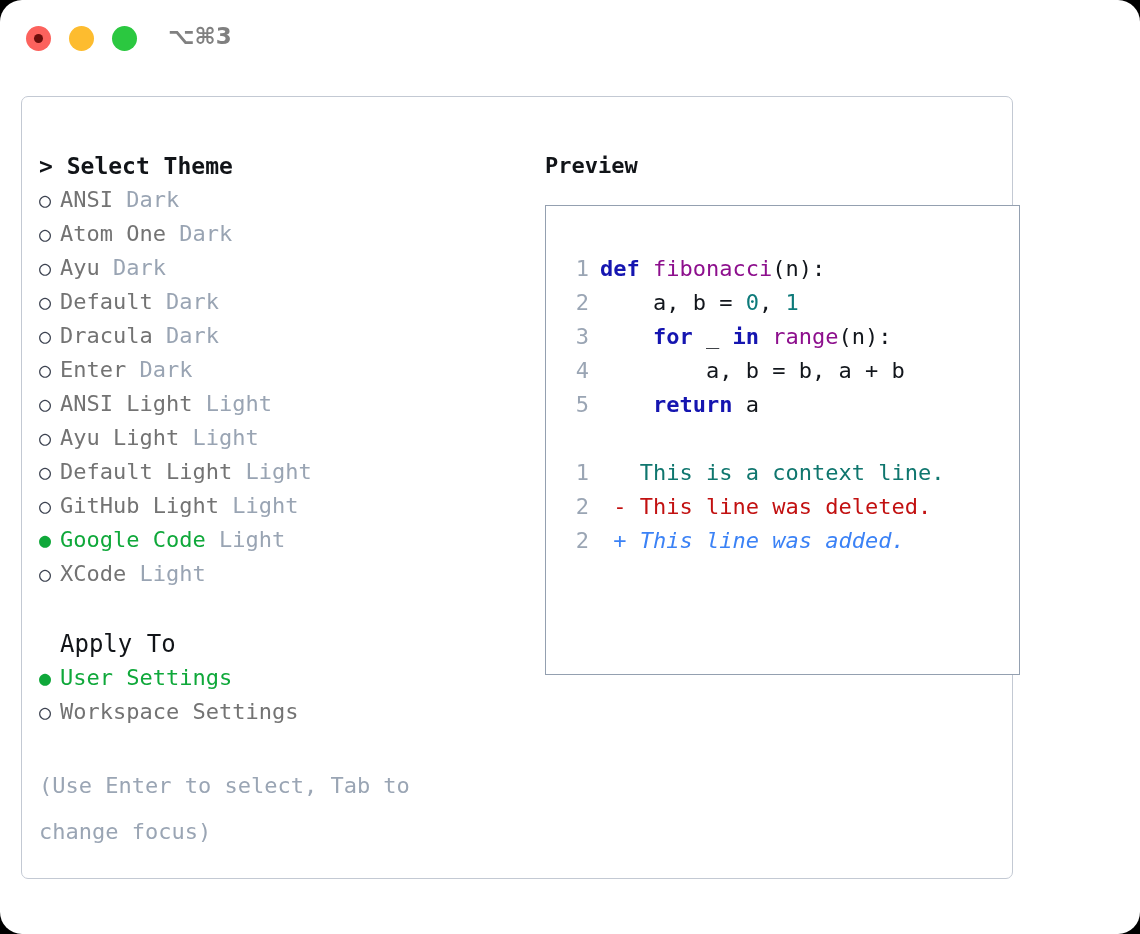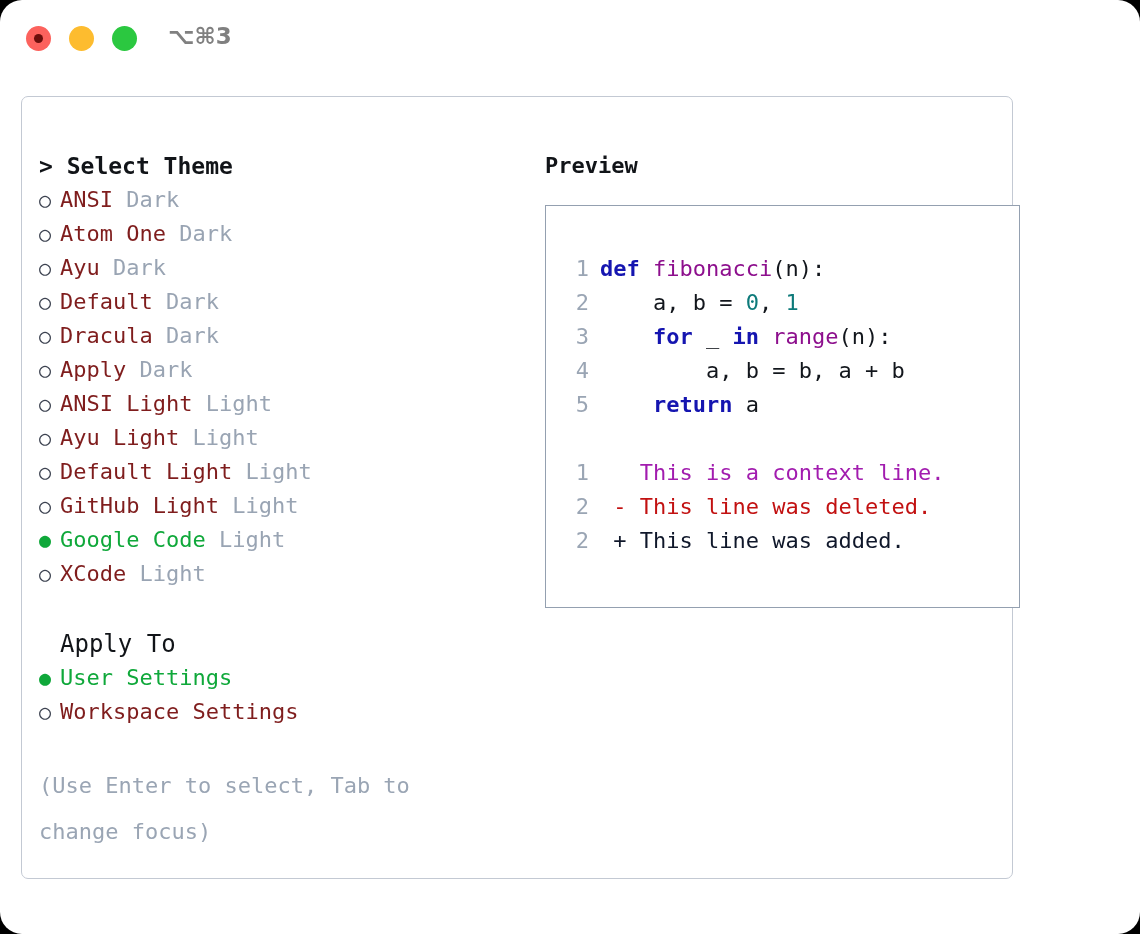--- a/index.html
+++ b/index.html
@@ -120,21 +120,21 @@
   }
   .bullet {
     display: inline-block;
     width: 21px;
     flex: 0 0 21px;
     font-size: 20px;
     color: #3c4250;
     line-height: 34px;
   }
   .opt.selected .bullet { color: #0fa83a; }
-  .opt-label { color: #7f1d1d; }
+  .opt-label { color: #737373; }
   .opt.selected .opt-label { color: #0fa83a; }
   .opt-badge { color: #99a4b3; }
 
   .section-gap { height: 36px; }
 
   .group-title {
     font-size: 24px;
     color: #111418;
     line-height: 34px;
     padding-left: 21px;
@@ -163,21 +163,21 @@
     font-size: 22px;
     font-weight: 700;
     color: #111418;
     line-height: 34px;
     margin-bottom: 22px;
     white-space: pre;
   }
 
   .preview-box {
     width: 475px;
-    height: 403px;
+    height: 470px;
     border: 1.5px solid #94a0b0;
     box-sizing: border-box;
     background: #ffffff;
     padding: 46px 0 0 19px;
   }
 
   .code-line {
     font-size: 22px;
     line-height: 34px;
     white-space: pre;
@@ -188,23 +188,23 @@
     text-align: right;
     color: #9aa5b4;
     margin-right: 11px;
   }
   .kw   { color: #1515b0; font-weight: 700; }
   .fn   { color: #8d0f8d; }
   .num  { color: #0d7a7a; }
   .pln  { color: #12161c; }
   .blank-line { height: 34px; }
 
-  .diff-ctx { color: #a21caf; }
+  .diff-ctx { color: #0f766e; }
   .diff-del { color: #c21111; }
-  .diff-add { color: #0f172a; }
+  .diff-add { color: #3b82f6; font-style: italic; }
 </style>
 </head>
 <body>
 
 <div class="window">
 
   <div class="titlebar">
     <div class="lights">
       <span class="light red"></span>
       <span class="light yellow"></span>
@@ -219,21 +219,21 @@
       <div class="left-col">
 
         <div class="list-title">&gt; Select Theme</div>
 
         <div id="theme-list">
             <div class="opt"><span class="bullet">○</span><span class="opt-label">ANSI</span><span class="opt-badge"> Dark</span></div>
             <div class="opt"><span class="bullet">○</span><span class="opt-label">Atom One</span><span class="opt-badge"> Dark</span></div>
             <div class="opt"><span class="bullet">○</span><span class="opt-label">Ayu</span><span class="opt-badge"> Dark</span></div>
             <div class="opt"><span class="bullet">○</span><span class="opt-label">Default</span><span class="opt-badge"> Dark</span></div>
             <div class="opt"><span class="bullet">○</span><span class="opt-label">Dracula</span><span class="opt-badge"> Dark</span></div>
-            <div class="opt"><span class="bullet">○</span><span class="opt-label">Apply</span><span class="opt-badge"> Dark</span></div>
+            <div class="opt"><span class="bullet">○</span><span class="opt-label">Enter</span><span class="opt-badge"> Dark</span></div>
             <div class="opt"><span class="bullet">○</span><span class="opt-label">ANSI Light</span><span class="opt-badge"> Light</span></div>
             <div class="opt"><span class="bullet">○</span><span class="opt-label">Ayu Light</span><span class="opt-badge"> Light</span></div>
             <div class="opt"><span class="bullet">○</span><span class="opt-label">Default Light</span><span class="opt-badge"> Light</span></div>
             <div class="opt"><span class="bullet">○</span><span class="opt-label">GitHub Light</span><span class="opt-badge"> Light</span></div>
             <div class="opt selected"><span class="bullet">●</span><span class="opt-label">Google Code</span><span class="opt-badge"> Light</span></div>
             <div class="opt"><span class="bullet">○</span><span class="opt-label">XCode</span><span class="opt-badge"> Light</span></div>
           </div>
 
         <div class="section-gap"></div>
 

